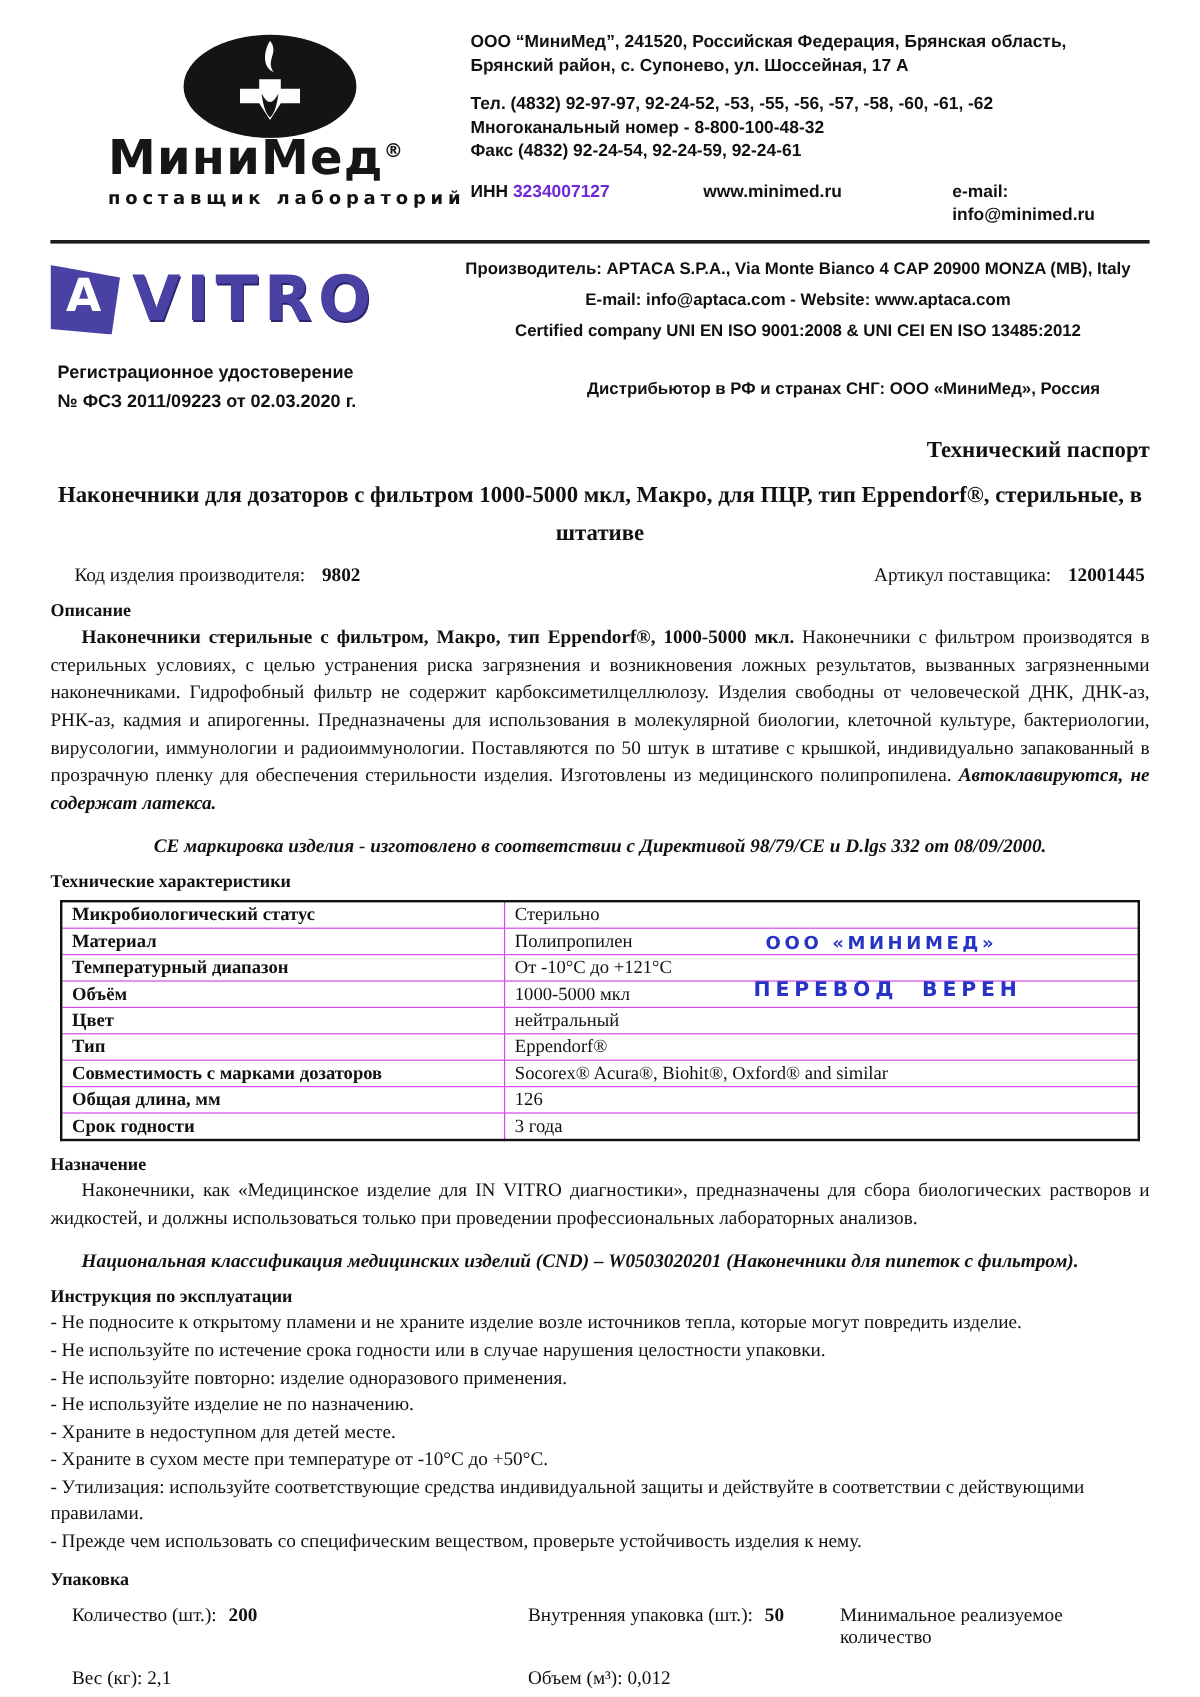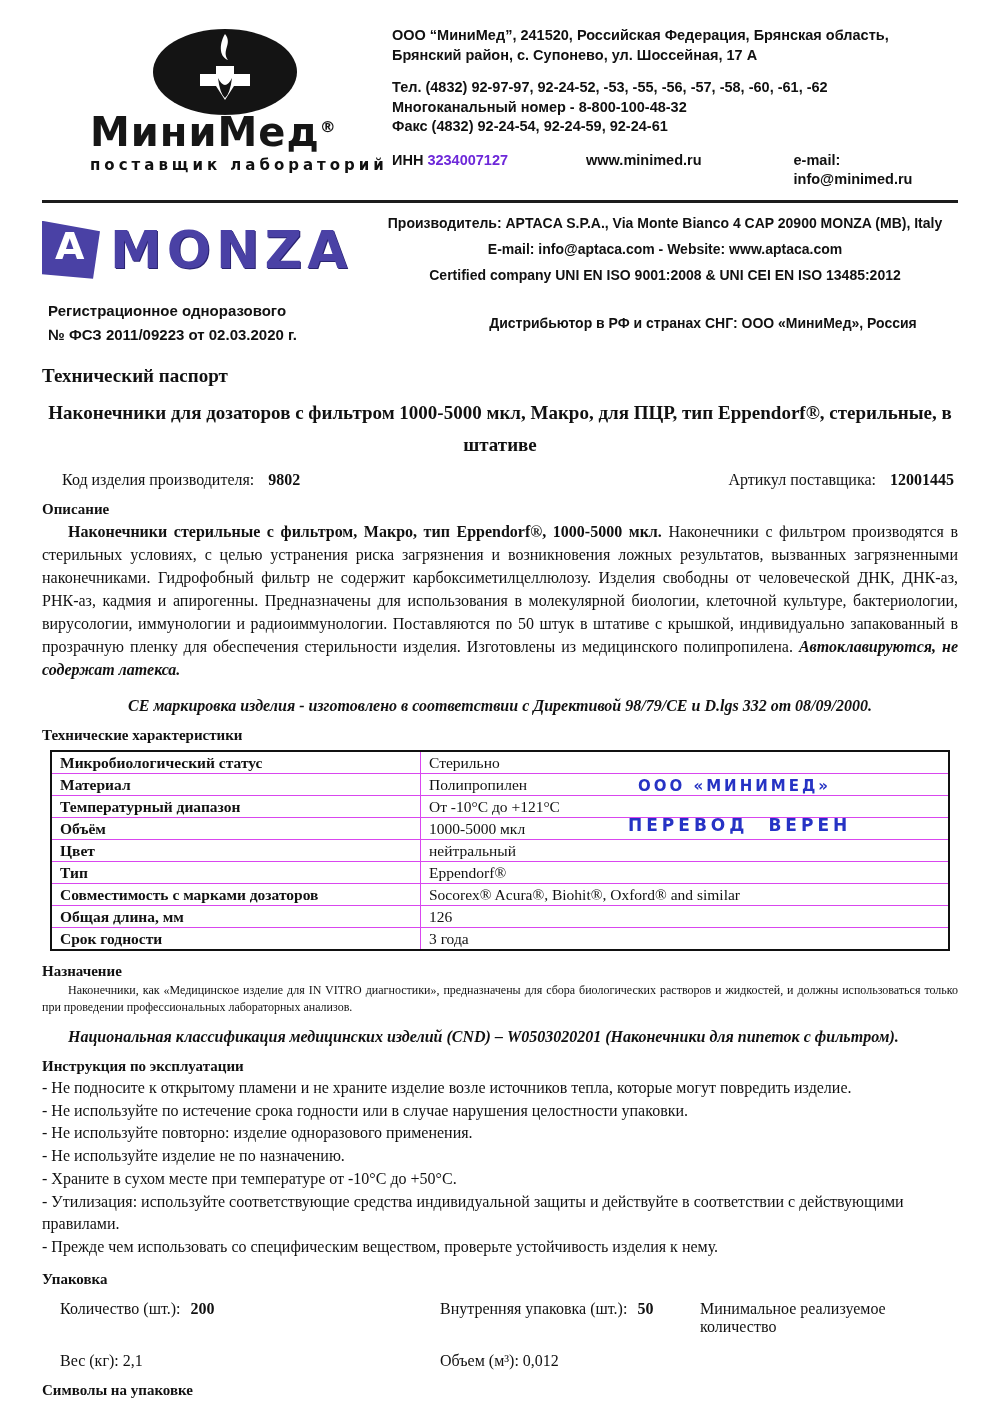--- a/index.html
+++ b/index.html
@@ -38,21 +38,21 @@
     color:#4a41a5;letter-spacing:5px;margin-left:10px;line-height:1;
     text-shadow:1px 1px 0 #2a2370;}
   .aptaca-info{flex:1;text-align:center;font-family:"Liberation Sans",sans-serif;
     font-weight:bold;font-size:14px;line-height:1.85;}
   .reg-row{display:flex;align-items:center;margin-top:10px;}
   .reg-left{width:400px;font-family:"Liberation Sans",sans-serif;font-weight:bold;
     font-size:15px;line-height:1.6;flex:none;padding-left:6px;}
   .reg-right{flex:1;text-align:center;font-family:"Liberation Sans",sans-serif;
     font-weight:bold;font-size:14px;}
   
-  .doc-title{text-align:left;font-weight:bold;font-size:19px;margin-top:18px;}
+  .doc-title{text-align:right;font-weight:bold;font-size:19px;margin-top:18px;}
   .product-name{text-align:center;font-weight:bold;font-size:19px;line-height:1.7;
     margin-top:10px;}
   .codes-row{display:flex;margin-top:10px;font-size:16px;}
   .code-left{padding-left:20px;}
   .code-right{margin-left:auto;padding-right:4px;}
   .code-val{font-weight:bold;margin-left:14px;}
   .sec-head{text-align:left;font-weight:bold;font-size:15px;margin-top:12px;}
   .desc-par{font-size:16px;line-height:1.44;text-align:justify;text-indent:26px;
     margin-top:2px;}
   .bi{font-weight:bold;font-style:italic;}
@@ -62,21 +62,21 @@
   .specs-wrap{position:relative;margin:6px 8px 0 8px;}
   table.specs{border-collapse:collapse;width:100%;font-size:15.5px;}
   table.specs td{border:1px solid #d946ef;padding:0px 8px;height:21px;line-height:1.25;}
   table.specs{border:2px solid #111;}
   td.spec-label{font-weight:bold;width:352px;}
   .stamp{position:absolute;font-family:"DejaVu Sans",sans-serif;font-weight:bold;
     white-space:nowrap;pointer-events:none;}
   .stamp-1{top:27px;left:588px;font-size:15px;letter-spacing:3px;}
   .stamp-2{top:65px;left:578px;font-size:17px;letter-spacing:4px;word-spacing:10px;}
   
-  .purpose-par{font-size:12px;line-height:1.4;text-align:justify;text-indent:26px;
+  .purpose-par{font-size:16px;line-height:1.4;text-align:justify;text-indent:26px;
     margin-top:2px;}
   .cnd-line{font-weight:bold;font-style:italic;font-size:16px;margin-top:2px;
     padding-left:26px;}
   .instr-list{font-size:16px;line-height:1.42;margin-top:2px;}
   .instr-item{margin:0;}
   
   .pack-grid{display:grid;grid-template-columns:380px 260px 1fr;
     row-gap:16px;font-size:16px;margin-top:12px;padding-left:18px;}
   .pack-cell .code-val{margin-left:10px;}
 </style>
@@ -111,31 +111,31 @@
     </div>
   </div>
 
   <hr class="thick-rule">
 
   <div class="aptaca-row">
     <div class="aptaca-logo">
       <div class="aptaca-mark" style="background: rgb(74, 65, 165);">
           <span>A</span>
         </div>
-      <div class="aptaca-word" style="color: rgb(74, 65, 165);">MONZA</div>
+      <div class="aptaca-word" style="color: rgb(74, 65, 165);">VITRO</div>
     </div>
     <div class="aptaca-info">
       <div>Производитель: APTACA S.P.A., Via Monte Bianco 4 CAP 20900 MONZA (MB), Italy</div>
       <div>E-mail: info@aptaca.com - Website: www.aptaca.com</div>
       <div>Certified company UNI EN ISO 9001:2008 &amp; UNI CEI EN ISO 13485:2012</div>
     </div>
   </div>
   <div class="reg-row">
     <div class="reg-left">
-      <div>Регистрационное одноразового</div>
+      <div>Регистрационное удостоверение</div>
       <div>№ ФСЗ 2011/09223 от 02.03.2020 г.</div>
     </div>
     <div class="reg-right">Дистрибьютор в РФ и странах СНГ: ООО «МиниМед», Россия</div>
   </div>
 
   <div class="doc-title">Технический паспорт</div>
   <div class="product-name">Наконечники для дозаторов с фильтром 1000-5000 мкл, Макро, для ПЦР, тип Eppendorf®, стерильные, в штативе</div>
 
   <div class="codes-row">
     <div class="code-left"><span>Код изделия производителя:</span><span class="code-val">9802</span></div>
@@ -195,20 +195,21 @@
   <div class="sec-head">Назначение</div>
   <p class="purpose-par">Наконечники, как «Медицинское изделие для IN VITRO диагностики», предназначены для сбора биологических растворов и жидкостей, и должны использоваться только при проведении профессиональных лабораторных анализов.</p>
   <div class="cnd-line">Национальная классификация медицинских изделий (CND) – W0503020201 (Наконечники для пипеток с фильтром).</div>
 
   <div class="sec-head">Инструкция по эксплуатации</div>
   <div class="instr-list">
     <p class="instr-item">- Не подносите к открытому пламени и не храните изделие возле источников тепла, которые могут повредить изделие.</p>
     <p class="instr-item">- Не используйте по истечение срока годности или в случае нарушения целостности упаковки.</p>
     <p class="instr-item">- Не используйте повторно: изделие одноразового применения.</p>
     <p class="instr-item">- Не используйте изделие не по назначению.</p>
+    <p class="instr-item">- Храните в недоступном для детей месте.</p>
     <p class="instr-item">- Храните в сухом месте при температуре от -10°С до +50°С.</p>
     <p class="instr-item">- Утилизация: используйте соответствующие средства индивидуальной защиты и действуйте в соответствии с действующими правилами.</p>
     <p class="instr-item">- Прежде чем использовать со специфическим веществом, проверьте устойчивость изделия к нему.</p>
   </div>
 
   <div class="sec-head">Упаковка</div>
   <div class="pack-grid">
     <div class="pack-cell"><span>Количество (шт.):</span><span class="code-val">200</span></div>
     <div class="pack-cell"><span>Внутренняя упаковка (шт.):</span><span class="code-val">50</span></div>
     <div class="pack-cell">Минимальное реализуемое количество</div>

